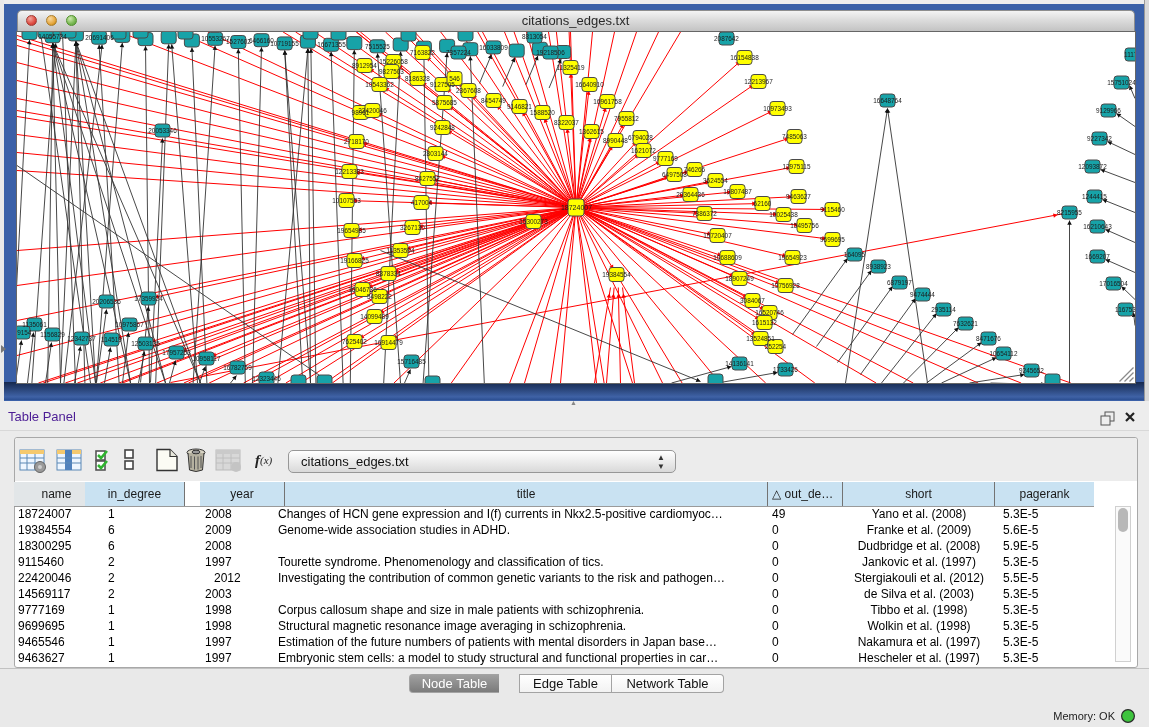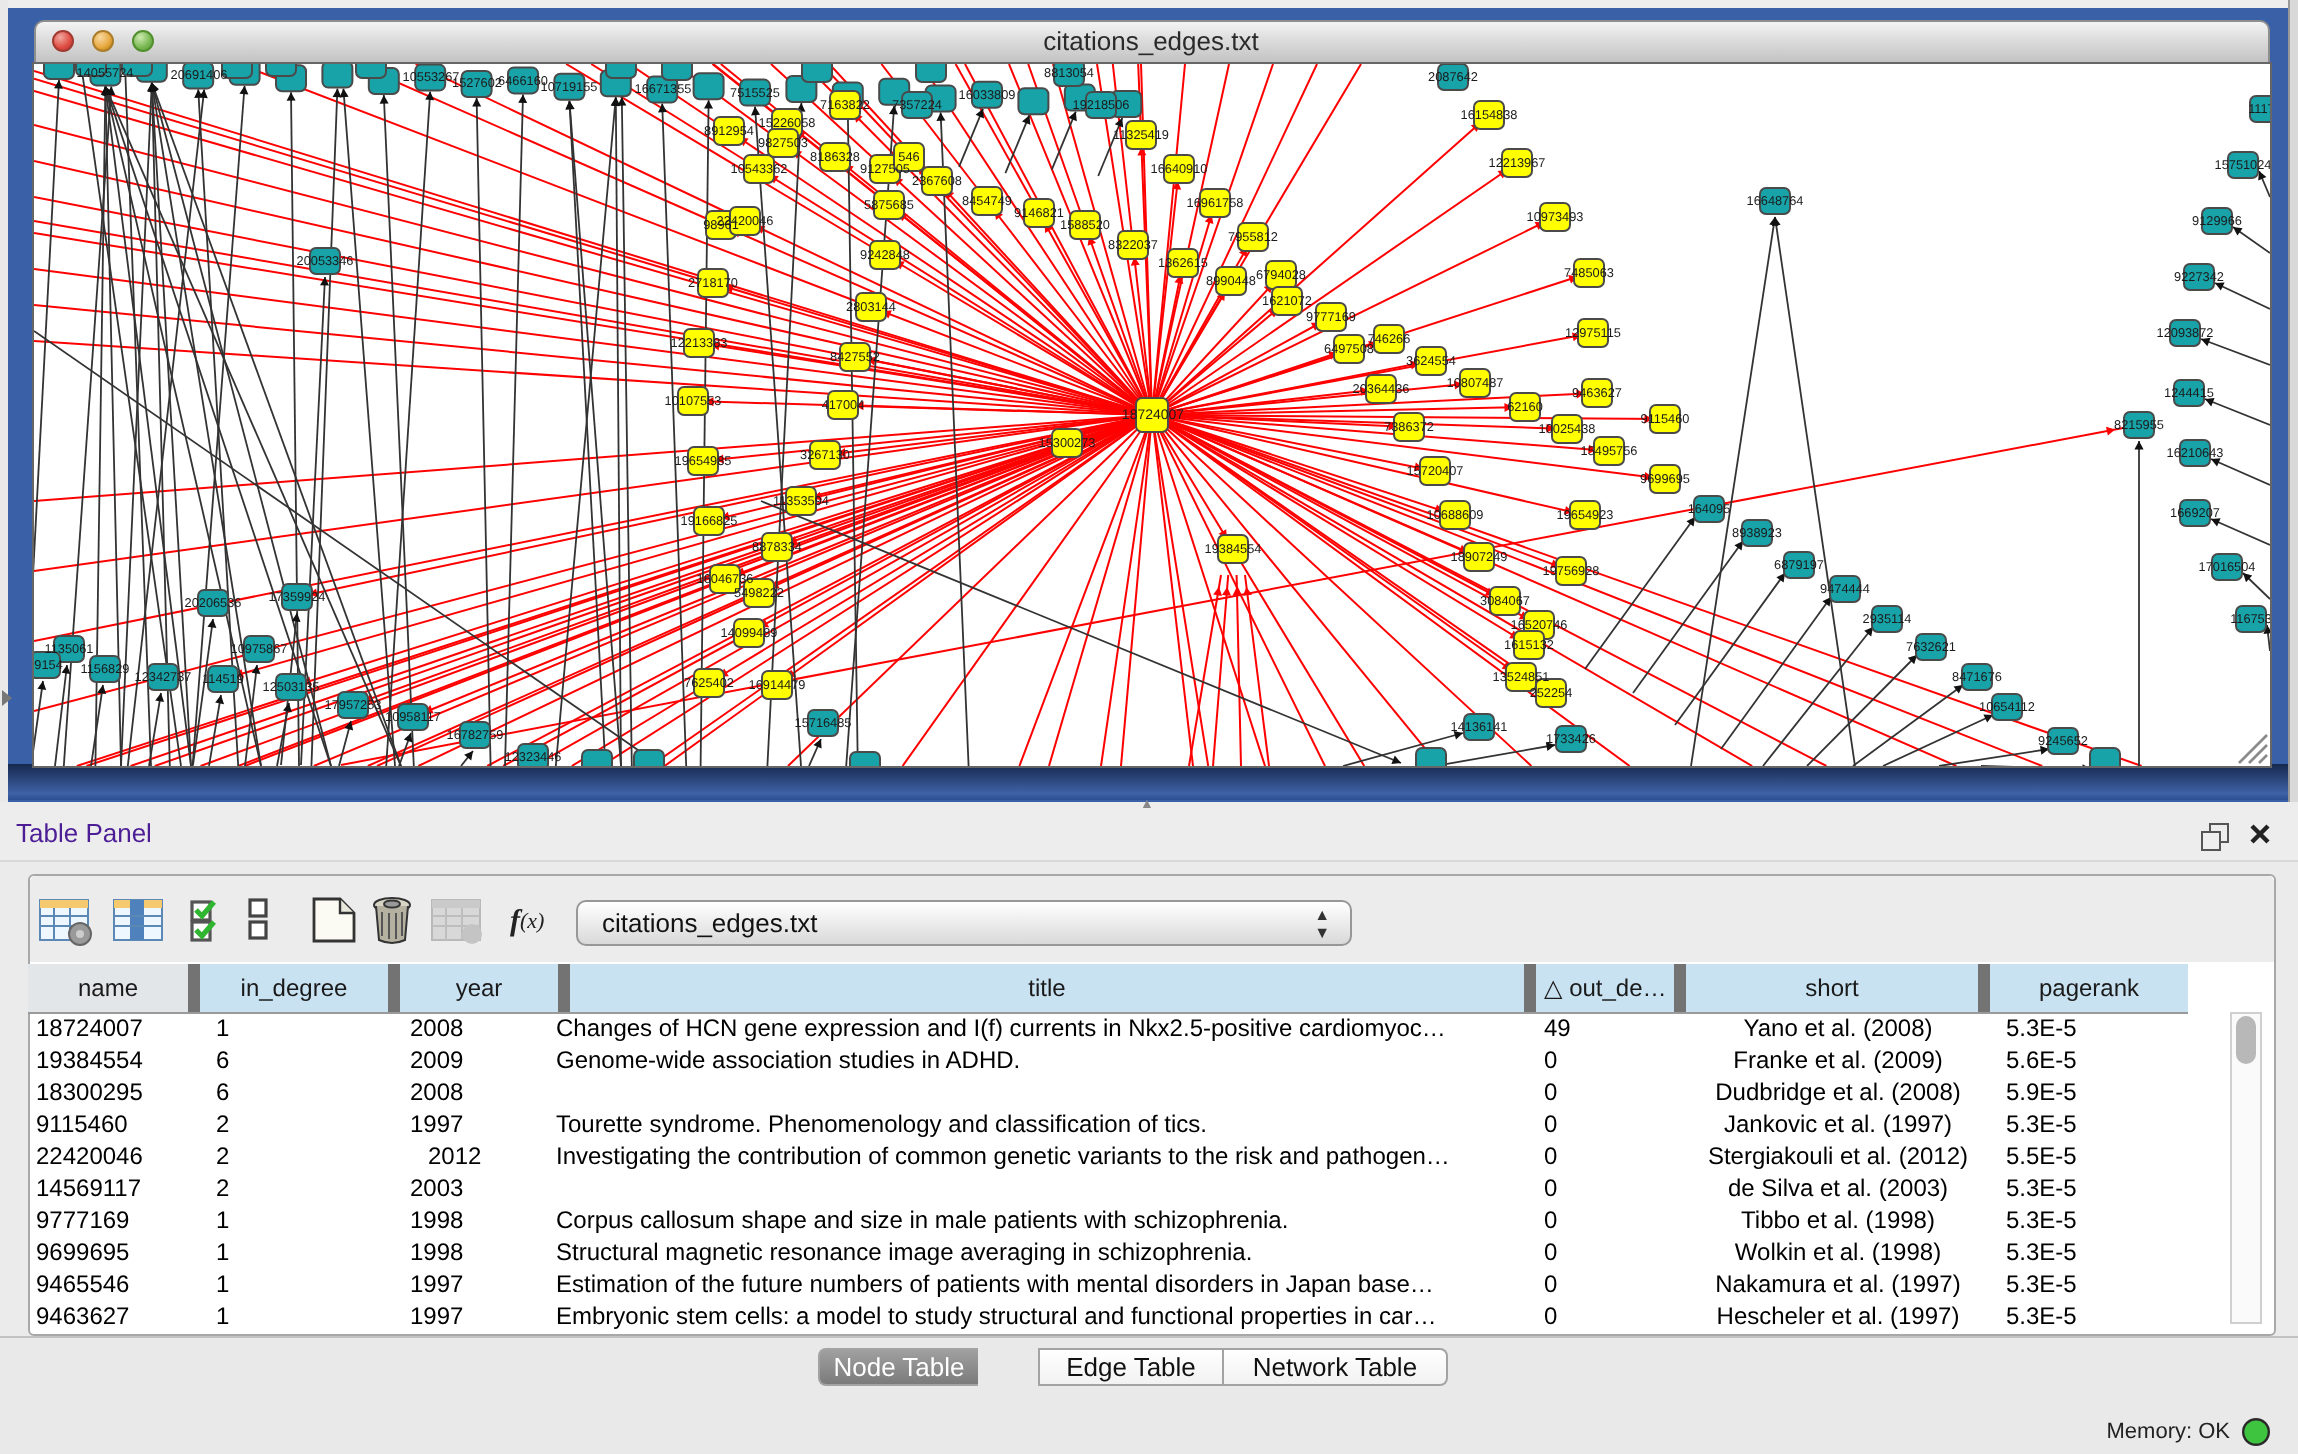--- a/index.html
+++ b/index.html
@@ -13,21 +13,21 @@
 #title{left:16.5px;top:13px;width:1118px;text-align:center;font-size:13px;color:#2a2a2a}
 .tl{width:11px;height:11px;border-radius:6px;top:15px}
 #graphwrap{left:16.5px;top:31.5px;width:1118px;height:351px;background:#fff;outline:1px solid #666}
 #tphead{left:0;top:401px;width:1149px;height:30px;background:#ededed;border-bottom:1px solid #d8d8d8}
 #tptitle{left:8px;top:409px;font-size:13px;color:#4c1d95}
 #caret{left:570px;top:399px;font-size:7px;color:#888}
 #panel{left:14px;top:437px;width:1124px;height:230.5px;background:#fff;border:1px solid #a8a8a8;border-radius:3px}
 #toolbar{left:15px;top:438px;width:1122px;height:43px;background:#ececec;border-radius:3px 3px 0 0}
 #combo{left:288px;top:449.5px;width:388px;height:23px;background:linear-gradient(#ffffff,#d9d9d9);border:1px solid #979797;border-radius:5px;font-size:13px;color:#111;line-height:21px;padding-left:12px}
 #combo .ar{position:absolute;right:10px;top:2px;font-size:8px;color:#333;line-height:9px}
-.hcell{position:absolute;top:482px;height:24.5px;background:#c9e2f2;border-right:6px solid #737373;font-size:12px;color:#1a1a1a;text-align:center;line-height:24px}
+.hcell{position:absolute;top:482px;height:24.5px;background:#c9e2f2;border-right:1px solid #737373;font-size:12px;color:#1a1a1a;text-align:center;line-height:24px}
 .trow{position:absolute;left:14px;width:1080px;height:16px;font-size:12px;color:#000;white-space:nowrap}
 .trow span{position:absolute;top:1px}
 #vscroll{left:1115px;top:506px;width:16px;height:156px;background:#fafafa;border:1px solid #d0d0d0}
 #vthumb{left:1118px;top:508px;width:10px;height:24px;background:#b8b8b8;border-radius:5px}
 #tabsrow{left:0;top:668px;width:1149px;height:59px;background:#e9e9e9;border-top:1px solid #c2c2c2}
 .tab{position:absolute;top:674px;height:19px;font-size:13px;line-height:18px;text-align:center;border:1px solid #a3a3a3}
 #stat{left:0;top:700px;width:1143px;height:27px;font-size:11px;color:#222}
 </style></head><body>
 <div id="page">
 <div class="abs" id="desk"></div>
@@ -794,21 +794,21 @@
         <rect x="2" y="2" width="24" height="20" fill="#c9c9c9" stroke="#909090"></rect>
         <rect x="2" y="2" width="24" height="4" fill="#b0b0b0"></rect>
         <path d="M2 10 H26 M2 15 H26 M9 6 V22 M17 6 V22" stroke="#9a9a9a"></path>
         <circle cx="22" cy="19" r="5" fill="#a5a5a5"></circle>
       </g>
 <text x="237" y="17" font-family="Liberation Serif,serif" font-style="italic" font-weight="bold" font-size="15" fill="#222">f</text>
       <text x="242" y="16" font-family="Liberation Serif,serif" font-style="italic" font-size="11" fill="#222">(x)</text>
 </svg>
 <div class="abs" id="combo">citations_edges.txt<span class="ar">▲<br>▼</span></div>
 <span class="hcell" style="left:14px;width:86px;background:#e2e6e8">name</span>
-<span class="hcell" style="left:100px;width:100px">in_degree</span>
+<span class="hcell" style="left:85px;width:100px">in_degree</span>
 <span class="hcell" style="left:200px;width:85px">year</span>
 <span class="hcell" style="left:285px;width:483px">title</span>
 <span class="hcell" style="left:768px;width:75px;text-align:left;padding-left:4px">△ out_de…</span>
 <span class="hcell" style="left:843px;width:152px">short</span>
 <span class="hcell" style="left:995px;width:99px;border-right:none">pagerank</span>
 <div class="abs" style="left:14px;top:506px;width:1080px;height:1px;background:#9a9a9a"></div>
 <div class="trow" style="top:506px">
 <span style="left:4px">18724007</span>
       <span style="left:94px">1</span>
       <span style="left:191px">2008</span>
@@ -892,21 +892,21 @@
       <span style="left:94px">1</span>
       <span style="left:191px">1997</span>
 <span style="left:264px">Embryonic stem cells: a model to study structural and functional properties in car…</span>
       <span style="left:758px">0</span>
 <span style="left:829px;width:152px;text-align:center">Hescheler et al. (1997)</span>
       <span style="left:989px">5.3E‑5</span>
     </div>
 <div class="abs" id="vscroll"></div>
 <div class="abs" id="vthumb"></div>
 <div class="abs" id="tabsrow"></div>
-<div class="abs tab" style="left:409px;width:80px;background:linear-gradient(#a0a0a0,#7b7b7b);color:#fff;border-radius:4px 0 0 4px;border-right:none">Node Table</div>
+<div class="abs tab" style="left:409px;width:90px;background:linear-gradient(#a0a0a0,#7b7b7b);color:#fff;border-radius:4px 0 0 4px;border-right:none">Node Table</div>
 <div class="abs tab" style="left:519px;width:93px;background:linear-gradient(#ffffff,#f2f2f2);color:#111">Edge Table</div>
 <div class="abs tab" style="left:612px;width:112px;background:linear-gradient(#ffffff,#f2f2f2);color:#111;border-left:none;border-radius:0 4px 4px 0">Network Table</div>
 <div class="abs" id="stat">
       <span style="position:absolute;right:28px;top:10px">Memory: OK</span>
     </div>
 <svg class="abs" style="left:1120px;top:708px" width="17" height="17">
       <circle cx="8" cy="8" r="6.4" fill="#3ec43e" stroke="#2a2a2a" stroke-width="1.2"></circle>
     </svg>
 </div>
 </body></html>

